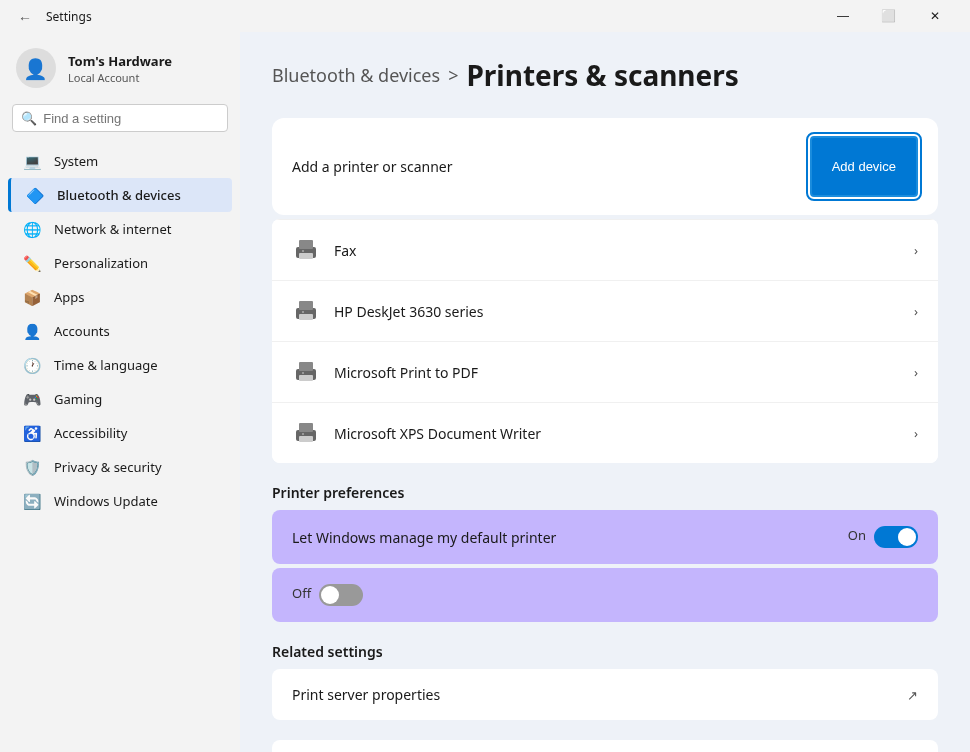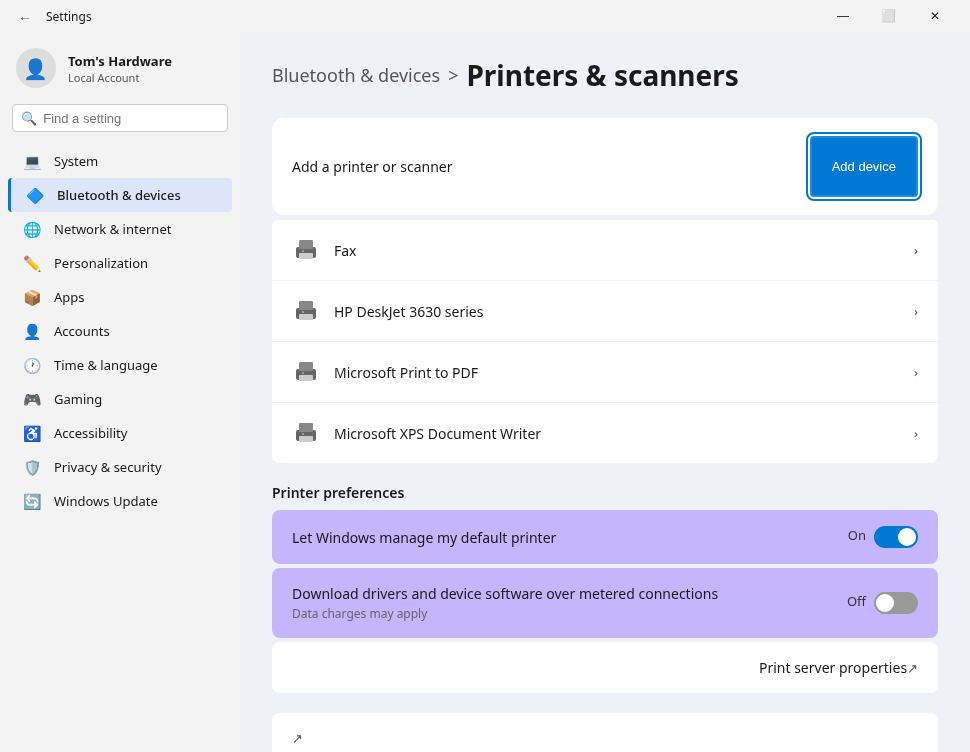--- a/index.html
+++ b/index.html
@@ -239,21 +239,20 @@
     .toggle.on .toggle-knob { right: 2px; }
     .toggle.off .toggle-knob { left: 2px; }
     .related-row {
       display: flex;
       align-items: center;
       padding: 16px 20px;
       background: white;
       border-radius: 8px;
       margin-bottom: 20px;
       cursor: pointer;
-      text-align: right;
     }
     .related-label { flex: 1; font-size: 14px; color: #1a1a1a; }
     .external-icon { color: #555; font-size: 13px; }
   </style>
 </head>
 <body>
 
 <div class="titlebar">
   <div class="titlebar-left">
     <button class="back-btn">←</button>
@@ -402,33 +401,30 @@
 
     </div>
     <div class="toggle-row">
       <span class="toggle-label">On</span>
       <div class="toggle on">
         <div class="toggle-knob"></div>
       </div>
     </div>
   </div>
         <div class="pref-row">
-    <div class="pref-label">
-      <div class="pref-title">Download drivers and device software over metered connections</div>
-      <div class="pref-subtitle">Data charges may apply</div>
-    </div>
     <div class="toggle-row">
       <span class="toggle-label">Off</span>
       <div class="toggle off">
         <div class="toggle-knob"></div>
       </div>
     </div>
   </div>
       </div>
 
+    <div class="section-header">Related settings</div>
     <div id="related-list">
         <div class="related-row">
     <span class="related-label">Print server properties</span>
     <span class="external-icon">↗</span>
   </div>
         <div class="related-row">
     <span class="external-icon">↗</span>
   </div>
       </div>
 

